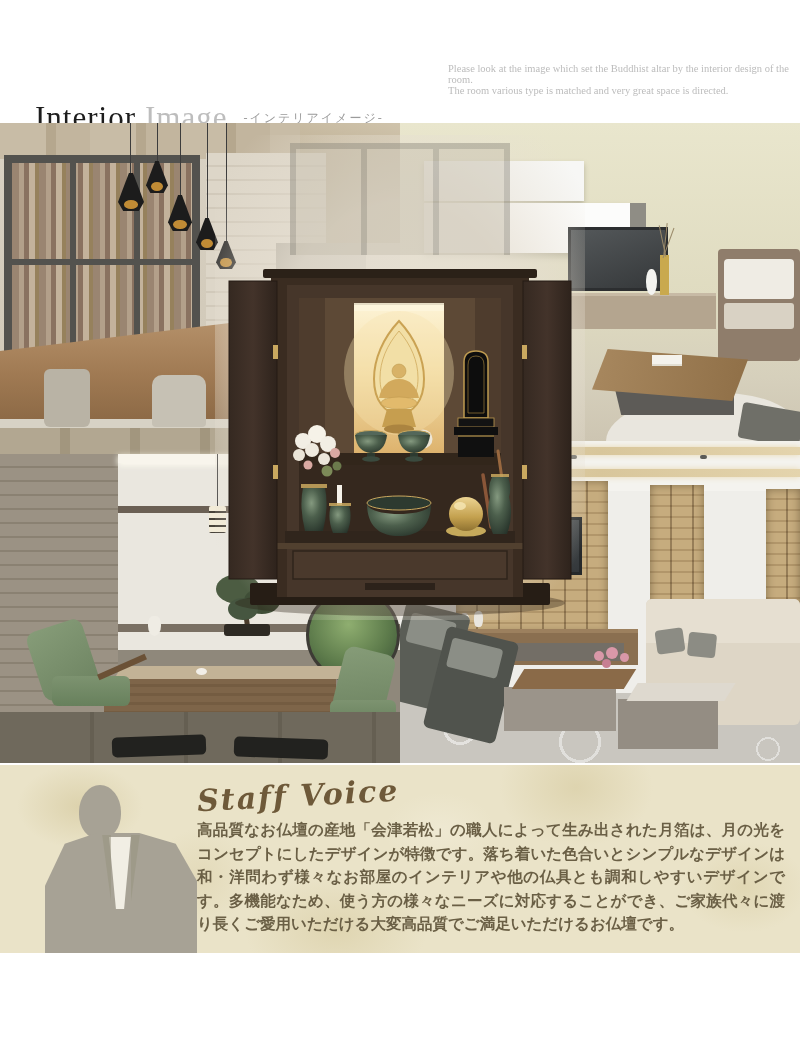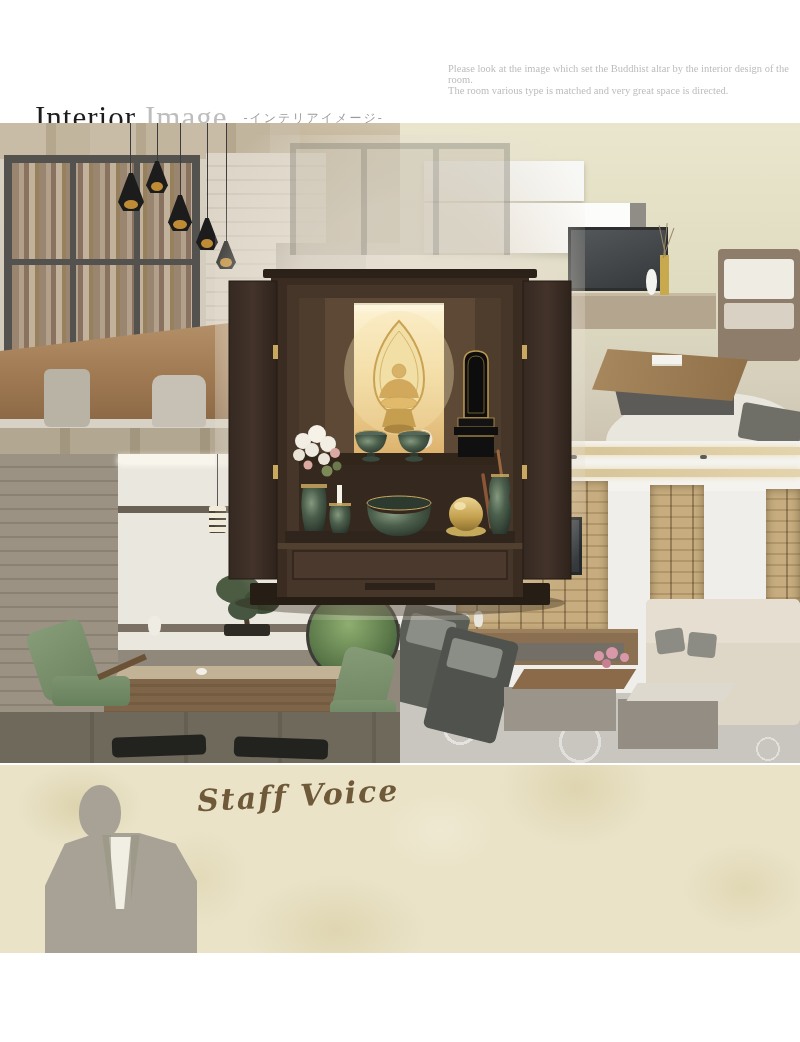--- a/index.html
+++ b/index.html
@@ -435,15 +435,16 @@
 
   <section class="staff">
     <div class="figure">
       <div class="fig-head"></div>
       <div class="fig-body"></div>
       <div class="fig-shirt"></div>
       <div class="fig-lapelL"></div>
       <div class="fig-lapelR"></div>
     </div>
     <div class="staff-heading">Staff Voice</div>
+    <p class="staff-body">高品質なお仏壇の産地「会津若松」の職人によって生み出された月箔は、月の光をコンセプトにしたデザインが特徴です。落ち着いた色合いとシンプルなデザインは和・洋問わず様々なお部屋のインテリアや他の仏具とも調和しやすいデザインです。多機能なため、使う方の様々なニーズに対応することができ、ご家族代々に渡り長くご愛用いただける大変高品質でご満足いただけるお仏壇です。</p>
   </section>
 
 </div>
 
 </body></html>

